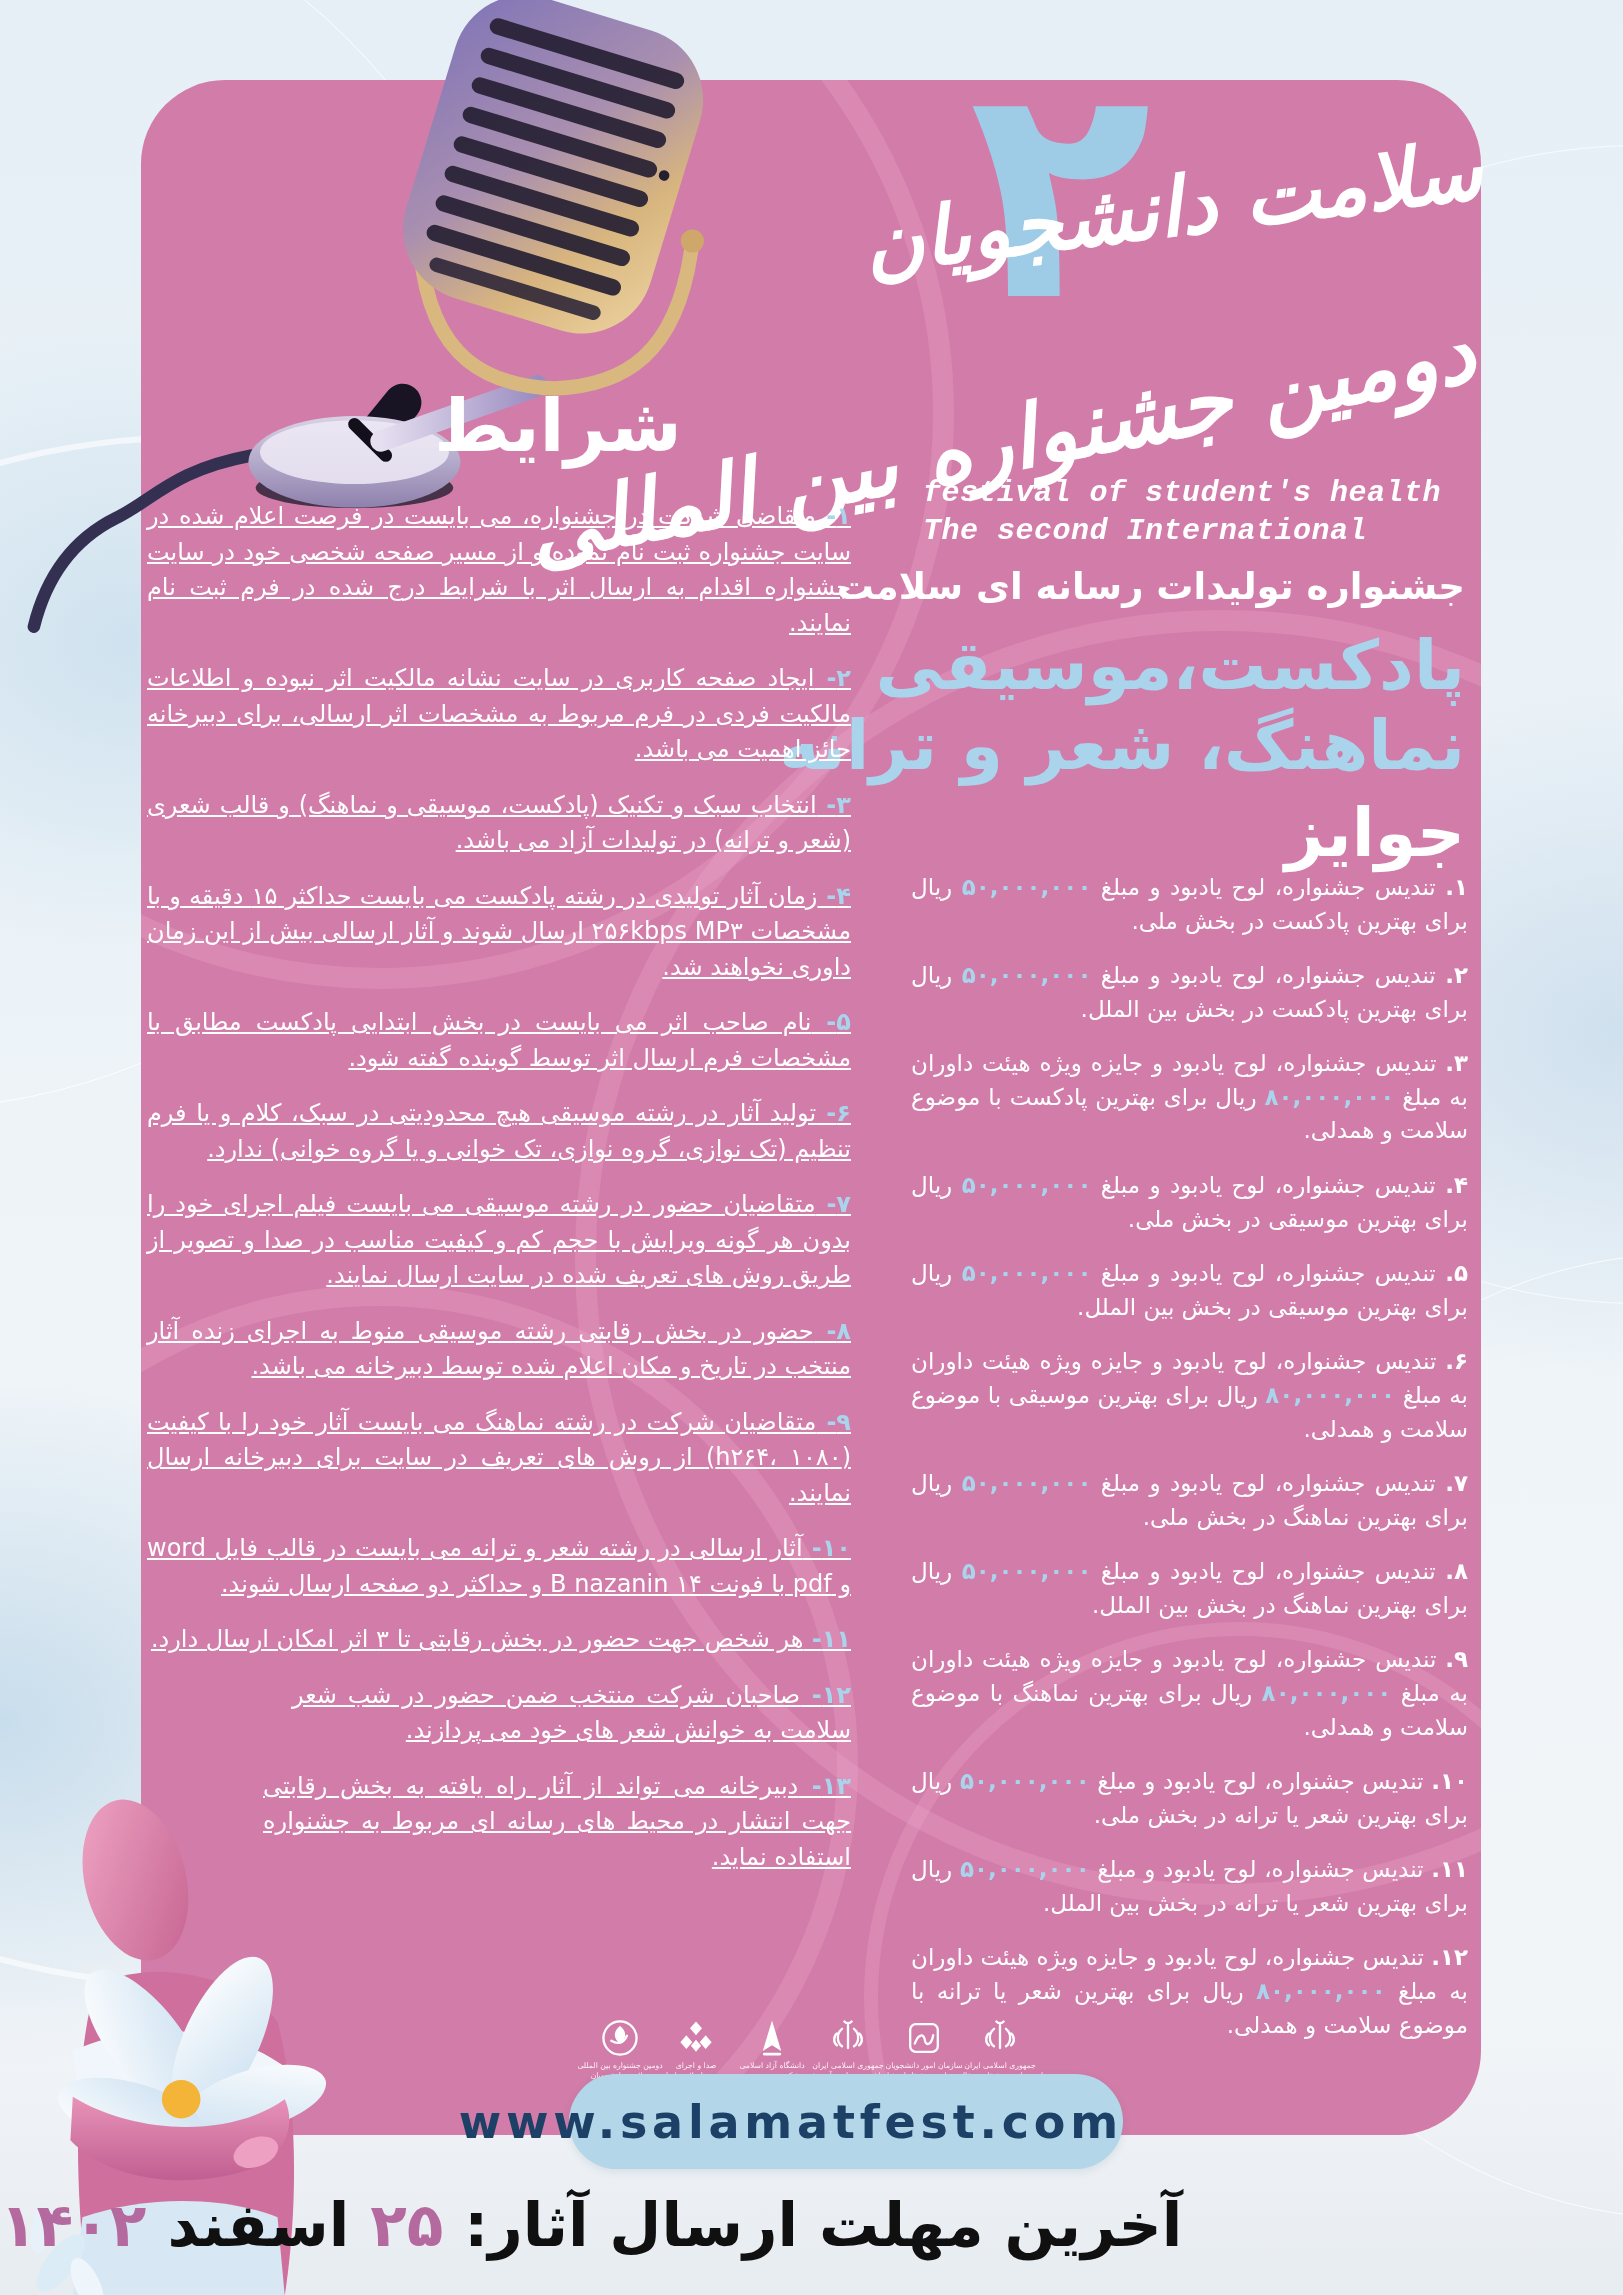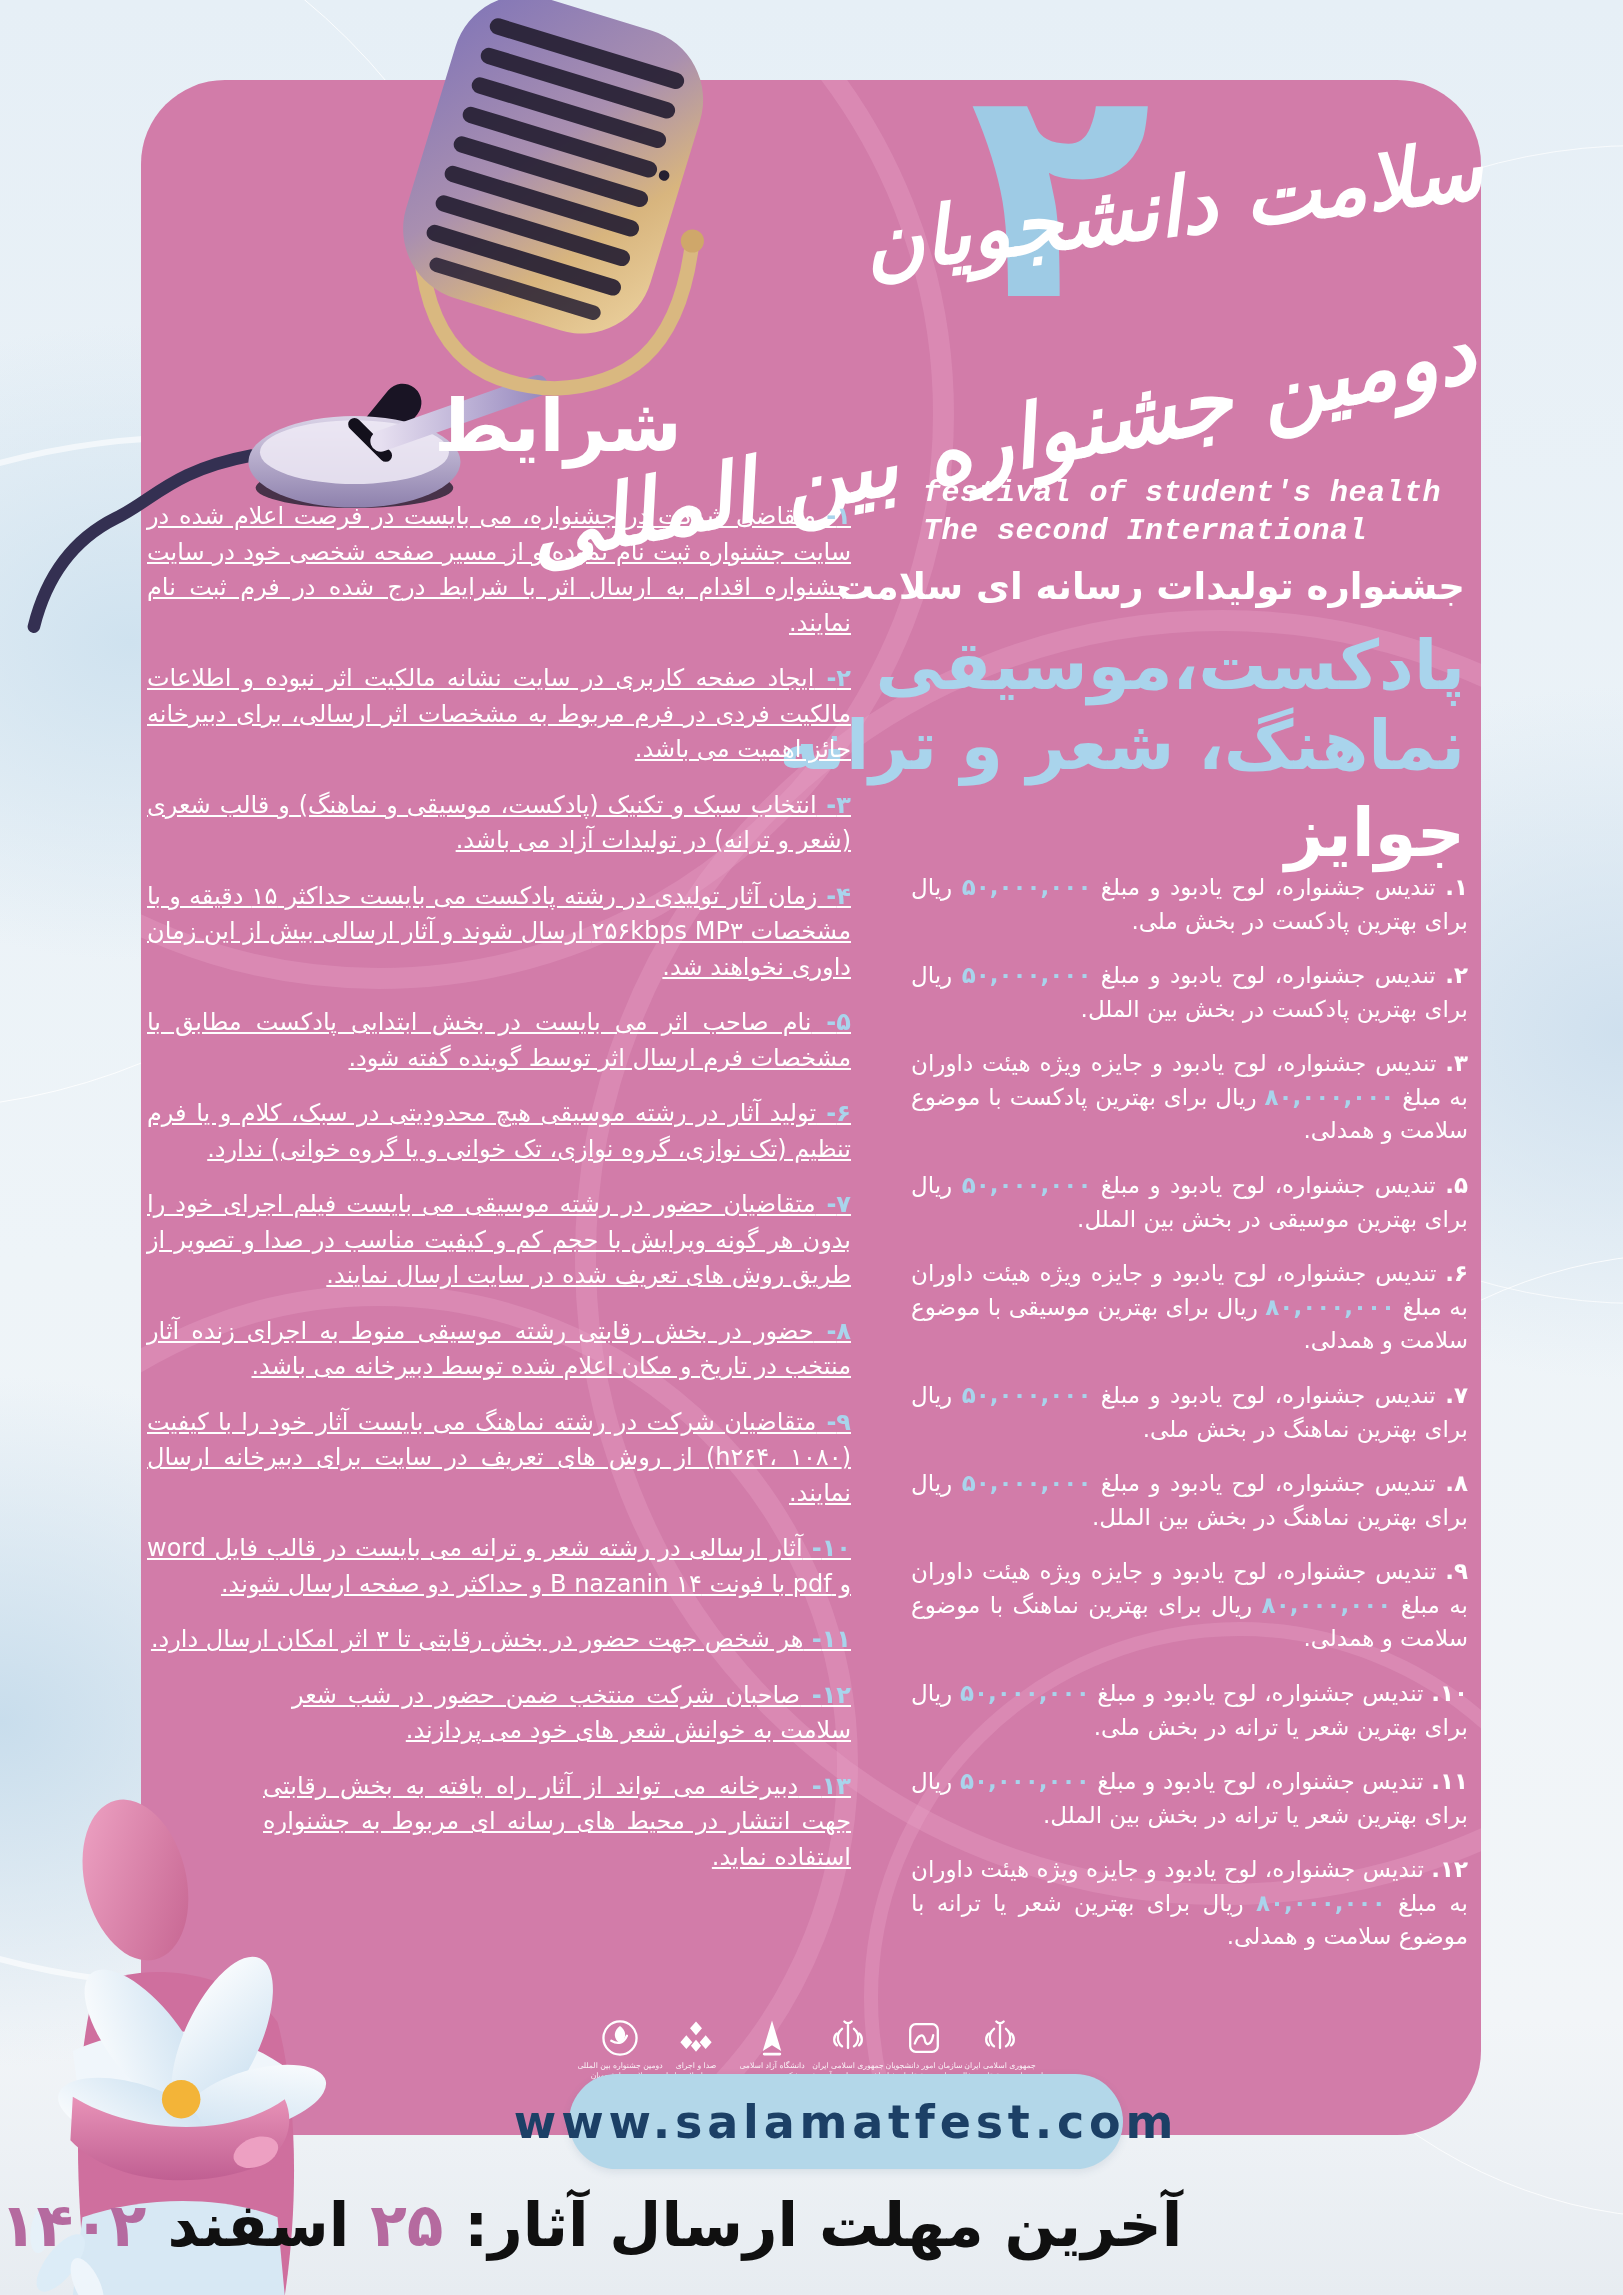--- a/index.html
+++ b/index.html
@@ -52,21 +52,21 @@
                color:#fff;font-size:23px;line-height:1.46;}
   .prize-item{margin-bottom:21px;text-align:justify;}
   .pnum{font-weight:bold;}
   .amt{color:#a9d4ec;font-weight:bold;}
   
   .logos{position:absolute;left:595px;top:2015px;z-index:4;display:flex;gap:26px;align-items:flex-start;}
   .logo{width:50px;display:flex;flex-direction:column;align-items:center;color:#fff;}
   .logo svg{width:46px;height:46px;}
   .cap{font-size:7.7px;line-height:1.25;opacity:.9;text-align:center;direction:rtl;white-space:nowrap;}
   .site-bar{position:absolute;left:569px;top:2074px;width:554px;height:95px;z-index:5;
-            background:#b3d7e9;border-radius:48px;display:flex;align-items:center;justify-content:center;
+            background:#b3d7e9;border-radius:48px;display:flex;align-items:center;justify-content:flex-end;
             box-shadow:0 2.9px 8.7px rgba(60,90,120,.12);}
   .site-bar span{color:#1c4066;font-weight:bold;font-size:46px;letter-spacing:4.8px;
                  font-family:"DejaVu Sans",sans-serif;}
   .deadline{position:absolute;left:0;top:2190px;width:100%;z-index:5;text-align:left;direction:rtl;
             font-size:60px;font-weight:bold;color:#101010;}
   .deadline .dn{color:#b56a9f;}
   
   .mic{position:absolute;left:0;top:0;z-index:3;}
   .figure{position:absolute;left:14.5px;top:1781px;z-index:5;}
 </style>
@@ -159,20 +159,21 @@
       <div class="term-item"><span class="tnum">۱۱- </span><span>هر شخص جهت حضور در بخش رقابتی تا ۳ اثر امکان ارسال دارد.</span></div>
       <div class="term-item" style="padding-left: 145px;"><span class="tnum">۱۲- </span><span>صاحبان شرکت منتخب ضمن حضور در شب شعر سلامت به خوانش شعر های خود می پردازند.</span></div>
       <div class="term-item" style="padding-left: 116px;"><span class="tnum">۱۳- </span><span>دبیرخانه می تواند از آثار راه یافته به بخش رقابتی جهت انتشار در محیط های رسانه ای مربوط به جشنواره استفاده نماید.</span></div>
     </div>
 
   <div class="prizes-heading">جوایز</div>
   <div class="prizes-list" id="prizes-list">
       <div class="prize-item"><span class="pnum">۱.</span> تندیس جشنواره، لوح یادبود و مبلغ <span class="amt">۵۰,۰۰۰,۰۰۰</span> ریال برای بهترین پادکست در بخش ملی.</div>
       <div class="prize-item"><span class="pnum">۲.</span> تندیس جشنواره، لوح یادبود و مبلغ <span class="amt">۵۰,۰۰۰,۰۰۰</span> ریال برای بهترین پادکست در بخش بین الملل.</div>
       <div class="prize-item"><span class="pnum">۳.</span> تندیس جشنواره، لوح یادبود و جایزه ویژه هیئت داوران به مبلغ <span class="amt">۸۰,۰۰۰,۰۰۰</span> ریال برای بهترین پادکست با موضوع سلامت و همدلی.</div>
+      <div class="prize-item"><span class="pnum">۴.</span> تندیس جشنواره، لوح یادبود و مبلغ <span class="amt">۵۰,۰۰۰,۰۰۰</span> ریال برای بهترین موسیقی در بخش ملی.</div>
       <div class="prize-item"><span class="pnum">۵.</span> تندیس جشنواره، لوح یادبود و مبلغ <span class="amt">۵۰,۰۰۰,۰۰۰</span> ریال برای بهترین موسیقی در بخش بین الملل.</div>
       <div class="prize-item"><span class="pnum">۶.</span> تندیس جشنواره، لوح یادبود و جایزه ویژه هیئت داوران به مبلغ <span class="amt">۸۰,۰۰۰,۰۰۰</span> ریال برای بهترین موسیقی با موضوع سلامت و همدلی.</div>
       <div class="prize-item"><span class="pnum">۷.</span> تندیس جشنواره، لوح یادبود و مبلغ <span class="amt">۵۰,۰۰۰,۰۰۰</span> ریال برای بهترین نماهنگ در بخش ملی.</div>
       <div class="prize-item"><span class="pnum">۸.</span> تندیس جشنواره، لوح یادبود و مبلغ <span class="amt">۵۰,۰۰۰,۰۰۰</span> ریال برای بهترین نماهنگ در بخش بین الملل.</div>
       <div class="prize-item"><span class="pnum">۹.</span> تندیس جشنواره، لوح یادبود و جایزه ویژه هیئت داوران به مبلغ <span class="amt">۸۰,۰۰۰,۰۰۰</span> ریال برای بهترین نماهنگ با موضوع سلامت و همدلی.</div>
       <div class="prize-item"><span class="pnum">۱۰.</span> تندیس جشنواره، لوح یادبود و مبلغ <span class="amt">۵۰,۰۰۰,۰۰۰</span> ریال برای بهترین شعر یا ترانه در بخش ملی.</div>
       <div class="prize-item"><span class="pnum">۱۱.</span> تندیس جشنواره، لوح یادبود و مبلغ <span class="amt">۵۰,۰۰۰,۰۰۰</span> ریال برای بهترین شعر یا ترانه در بخش بین الملل.</div>
       <div class="prize-item"><span class="pnum">۱۲.</span> تندیس جشنواره، لوح یادبود و جایزه ویژه هیئت داوران به مبلغ <span class="amt">۸۰,۰۰۰,۰۰۰</span> ریال برای بهترین شعر یا ترانه با موضوع سلامت و همدلی.</div>
     </div>
 

